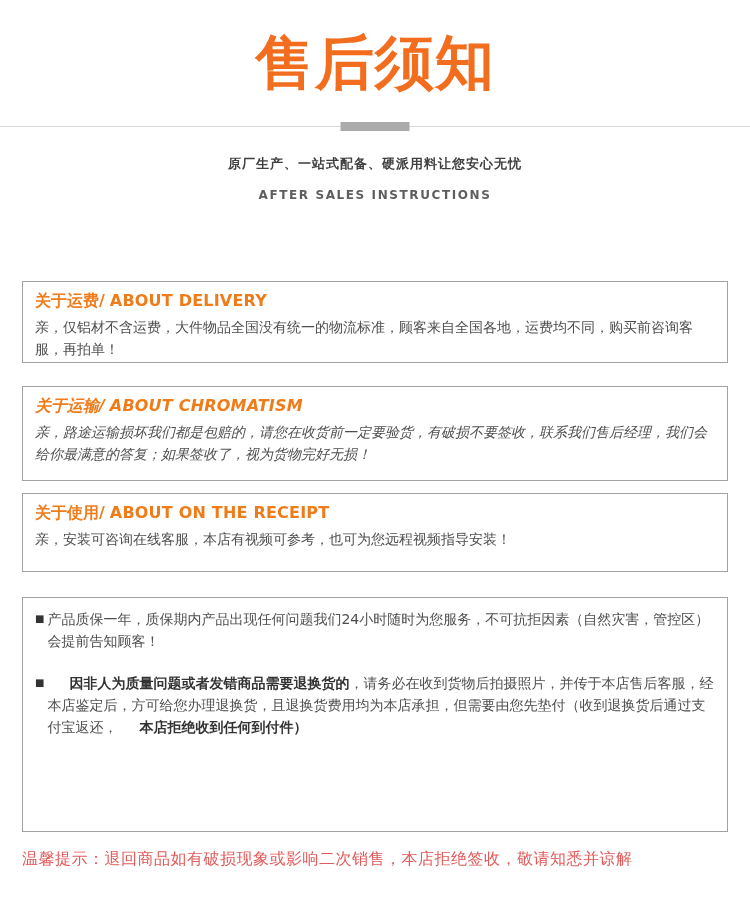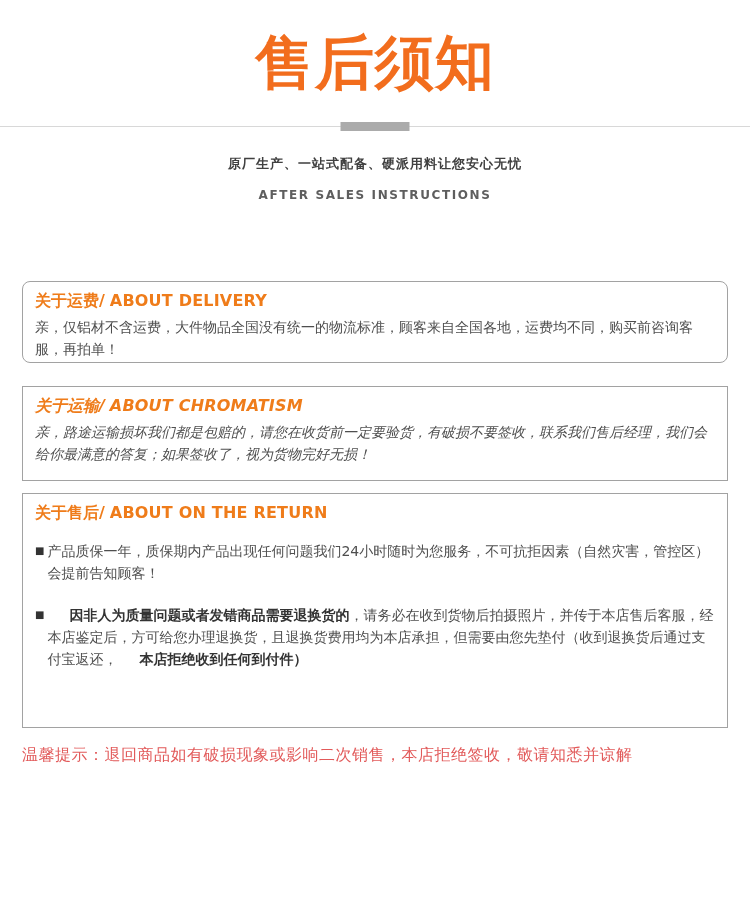--- a/index.html
+++ b/index.html
@@ -55,21 +55,21 @@
   .notice-box {
     box-sizing: border-box;
     margin: 0 22px;
     border: 1px solid #A2A2A2;
     padding: 10px 12px 2px 12px;
     background: #ffffff;
   }
   .notice-box.gap-lg1 { margin-bottom: 23px; }
   .notice-box.gap-sm  { margin-bottom: 12px; }
   .notice-box.gap-lg2 { margin-bottom: 25px; }
-  .box-1 { min-height: 79px; border-radius: 8px; }
+  .box-1 { min-height: 79px; }
   .box-2 { min-height: 95px; font-style: italic; }
   .box-3 { min-height: 79px; }
   .box-4 { min-height: 235px; }
 
   .box-heading {
     margin: 0 0 6px 0;
     font-size: 16px;
     line-height: 18px;
     font-weight: bold;
     color: #EF7C1A;
@@ -134,25 +134,28 @@
       <p class="box-body">亲，仅铝材不含运费，大件物品全国没有统一的物流标准，顾客来自全国各地，运费均不同，购买前咨询客服，再拍单！</p>
     </section>
 
     <section class="notice-box box-2 gap-sm">
       <h2 class="box-heading">
         <span class="h-cn">关于运输/</span><span class="h-en">ABOUT CHROMATISM</span>
       </h2>
       <p class="box-body">亲，路途运输损坏我们都是包赔的，请您在收货前一定要验货，有破损不要签收，联系我们售后经理，我们会给你最满意的答复；如果签收了，视为货物完好无损！</p>
     </section>
 
+    <section class="notice-box box-3 gap-lg2">
+      <h2 class="box-heading">
+        <span class="h-cn">关于使用/</span><span class="h-en">ABOUT ON THE RECEIPT</span>
+      </h2>
+      <p class="box-body">亲，安装可咨询在线客服，本店有视频可参考，也可为您远程视频指导安装！</p>
+    </section>
 
     <section class="notice-box box-4">
-      <h2 class="box-heading">
-        <span class="h-cn">关于售后/</span><span class="h-en">ABOUT ON THE RETURN</span>
-      </h2>
 
       <div class="bullet">
         <span class="bullet-marker">■</span>
         <p class="bullet-text">
           <span>产品质保一年，质保期内产品出现任何问题我们24小时随时为您服务，不可抗拒因素（自然灾害，管控区）会提前告知顾客！</span>
         </p>
       </div>
 
       <div class="bullet">
         <span class="bullet-marker">■</span>

